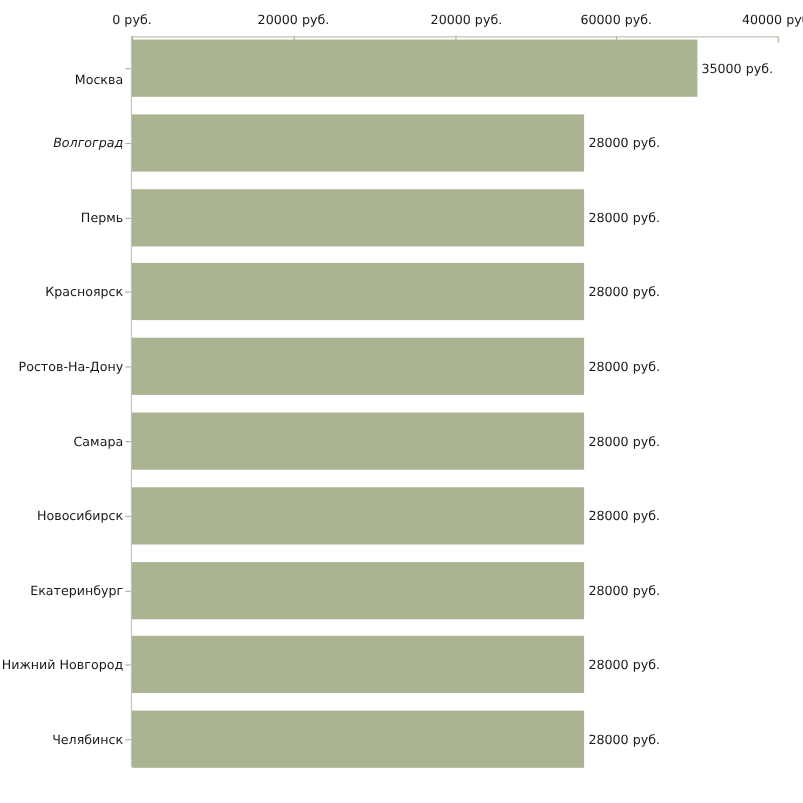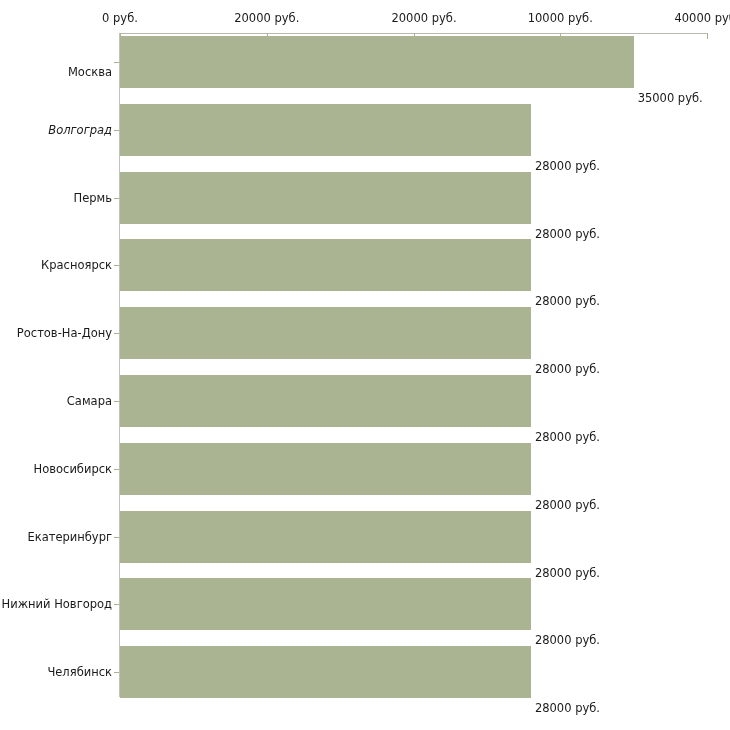--- a/index.html
+++ b/index.html
@@ -79,41 +79,40 @@
     white-space: nowrap;
     text-align: right;
     transform: translateY(-50%);
   }
   .value-label {
     position: absolute;
     font-size: 11.5px;
     color: #1a1a1a;
     white-space: nowrap;
     transform: translateY(-50%);
-    margin-top: 36px;
   }
 </style>
 </head>
 <body>
 
 <div id="chart-root">
 
   <div id="x-axis"></div>
 
   <div id="y-axis-spine"></div>
 
   <div id="xticks-layer">
       <div class="tick-mark" style="left: 120px;"></div>
       <div class="tick-label" style="left: 120px;">0 руб.</div>
       <div class="tick-mark" style="left: 266.75px;"></div>
       <div class="tick-label" style="left: 266.75px;">20000 руб.</div>
       <div class="tick-mark" style="left: 413.5px;"></div>
       <div class="tick-label" style="left: 424px;">20000 руб.</div>
       <div class="tick-mark" style="left: 560.25px;"></div>
-      <div class="tick-label" style="left: 560.25px;">10000 руб.</div>
+      <div class="tick-label" style="left: 560.25px;">60000 руб.</div>
       <div class="tick-mark" style="left: 707px;"></div>
       <div class="tick-label" style="left: 707px;">40000 руб.</div>
     </div>
 
   <div id="bars-layer">
       <div class="bar" title="Москва: 35000 руб." style="top: 36px; width: 513.625px; background: rgb(170, 179, 146);"></div>
       <div class="cat-tick" style="top: 62px;"></div>
       <div class="cat-label" style="top: 72px;">Москва</div>
       <div class="value-label" style="left: 637.625px; top: 62px;">35000 руб.</div>
       <div class="bar" title="Волгоград: 28000 руб." style="top: 103.8px; width: 410.9px; background: rgb(170, 179, 146);"></div>

